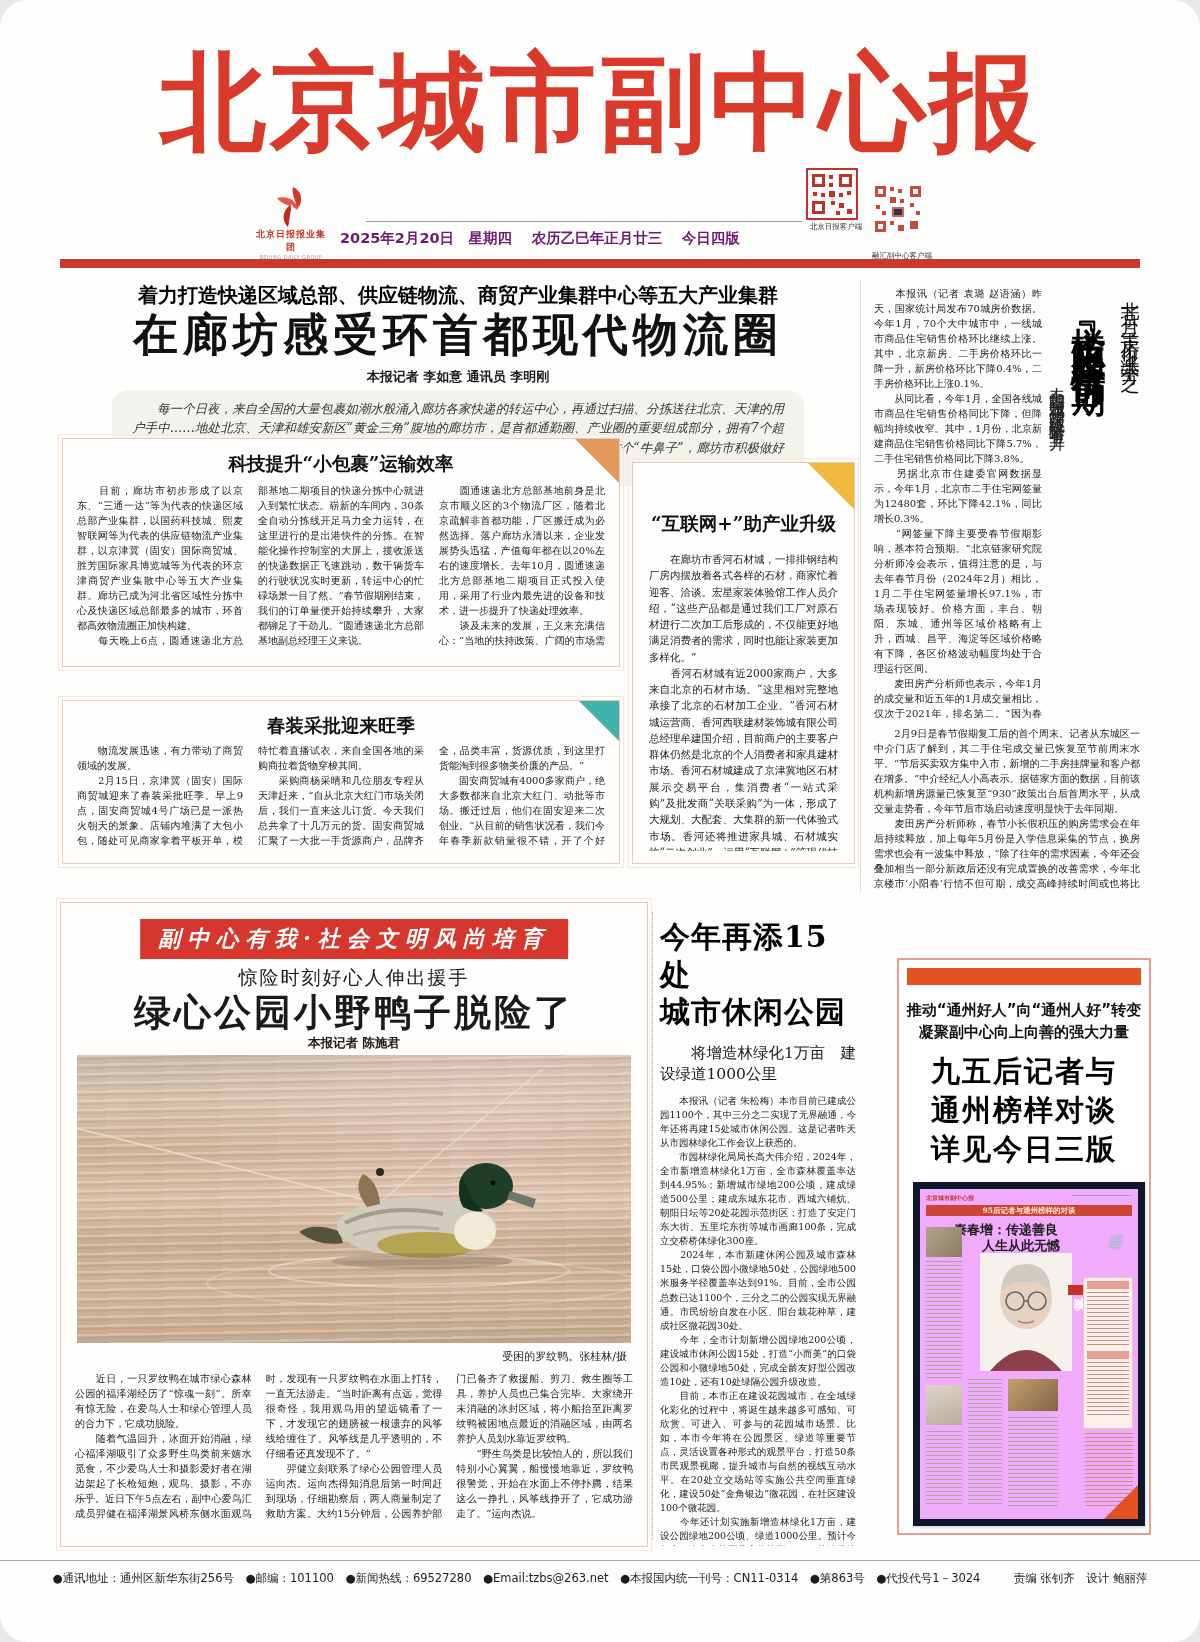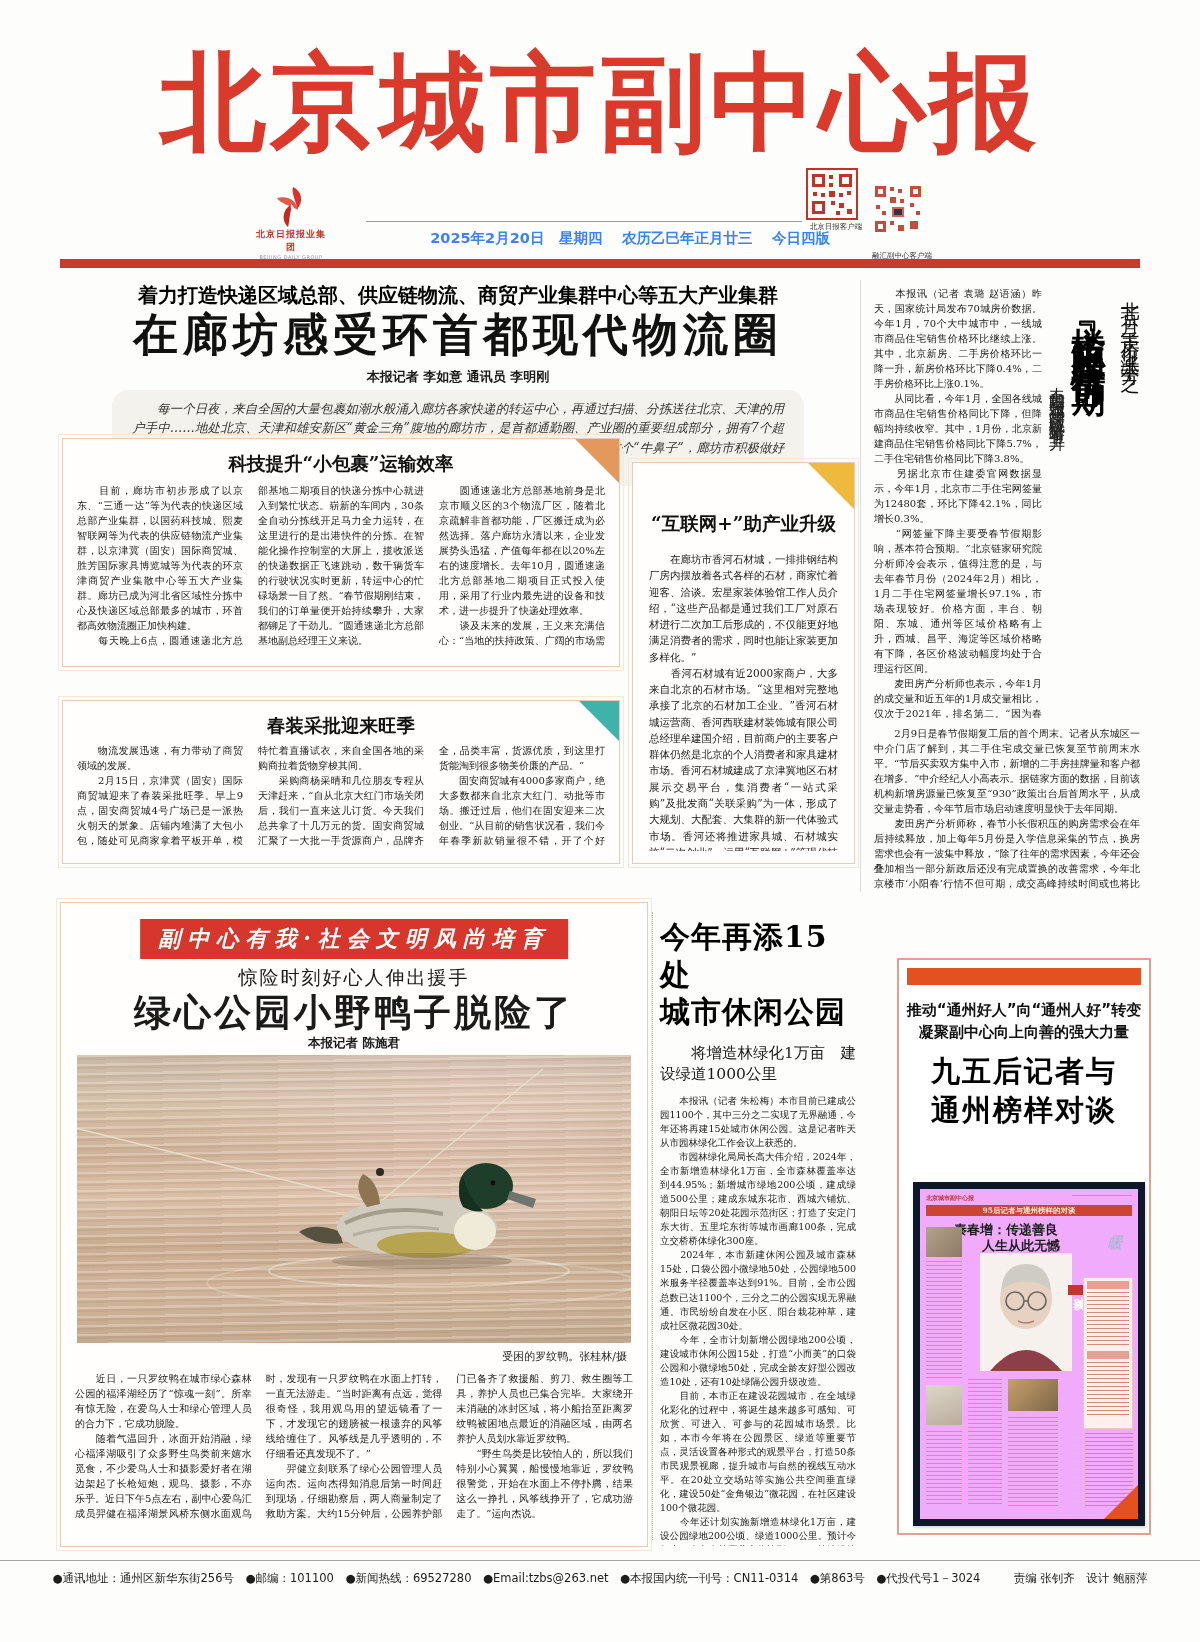--- a/index.html
+++ b/index.html
@@ -1,29 +1,29 @@
 <!DOCTYPE html>
 <html><head>
 <meta charset="utf-8">
 <style>
   html,body{margin:0;padding:0;background:#e8e8e8;}
   .page{position:relative;width:1200px;height:1642px;margin:0 auto;background:#fdfdfb;
-        font-family:"DejaVu Serif","Liberation Serif",serif;color:#1a1a1a;overflow:hidden;}
+        font-family:"DejaVu Serif","Liberation Serif",serif;color:#1a1a1a;overflow:hidden;border-radius:27px;}
   .abs{position:absolute;}
   .hei{font-family:"DejaVu Sans","Liberation Sans",sans-serif;}
   .ctr{text-align:center;}
   .just{text-align:justify;text-justify:inter-ideograph;}
   .pre{white-space:pre-line;}
   .masthead{left:0;right:0;top:44px;text-align:center;font-size:106px;font-weight:900;
             color:#d93a2b;letter-spacing:4px;line-height:1.1;}
   .logo-wrap{left:252px;top:186px;width:78px;text-align:center;}
   .logo-name{font-size:9px;font-weight:bold;color:#c8352a;letter-spacing:1px;}
   .logo-en{font-size:5px;color:#999;letter-spacing:.5px;}
   .toprule{left:366px;top:221px;width:436px;border-top:1.5px solid #9a9a9a;}
-  .dateline{left:340px;top:229px;width:490px;text-align:right;font-size:14.5px;font-weight:bold;color:#3b82f6;}
+  .dateline{left:340px;top:229px;width:490px;text-align:left;font-size:14.5px;font-weight:bold;color:#701a75;}
   .qrlabel{font-size:7.5px;color:#333;text-align:center;width:60px;}
   .redbar{left:60px;top:259px;width:1080px;height:9px;background:#c93a2b;}
   .kicker{left:60px;top:282px;width:796px;text-align:center;font-size:20px;font-weight:bold;color:#000;}
   .headline1{left:60px;top:305px;width:796px;text-align:center;font-size:45px;font-weight:900;letter-spacing:5px;color:#111;}
   .byline1{left:60px;top:368px;width:796px;text-align:center;font-size:13px;font-weight:bold;}
   .leadbox{left:112px;top:390px;width:652px;background:#f3f2ec;border-radius:16px;
            padding:9px 20px;font-size:12.5px;line-height:1.55;font-style:italic;color:#333;}
   .artbox{border:1px solid #e9cbbb;outline:1px solid #f6e7dd;outline-offset:3px;background:#fffefd;}
   .corner{position:absolute;top:0;right:0;width:0;height:0;border-style:solid;}
   .boxtitle{position:absolute;left:0;right:0;top:12px;text-align:center;font-size:18.5px;font-weight:bold;color:#111;}
@@ -223,20 +223,21 @@
 　　目前，本市正在建设花园城市，在全域绿化彩化的过程中，将诞生越来越多可感知、可欣赏、可进入、可参与的花园城市场景。比如，本市今年将在公园景区、绿道等重要节点，灵活设置各种形式的观景平台，打造50条市民观景视廊，提升城市与自然的视线互动水平。在20处立交场站等实施公共空间垂直绿化，建设50处“金角银边”微花园，在社区建设100个微花园。
 　　今年还计划实施新增造林绿化1万亩，建设公园绿地200公顷、绿道1000公里。预计今年底，全市森林覆盖率将达到45%，林地绿地年碳汇量达到1000万吨。此外，还将完成森林健康经营70万亩，实施栎类自然经营2.5万亩，完成林分结构10万亩，持续提升生态系统功能质量。</div>
   </div>
 
   <div class="abs promo" style="left:897px;top:958px;width:250px;height:573px;">
     <div class="promo-bar"></div>
     <div class="abs ctr promo-kicker hei" style="left:0;right:0;top:40px;">推动“通州好人”向“通州人好”转变</div>
     <div class="abs ctr promo-kicker hei" style="left:0;right:0;top:62px;">凝聚副中心向上向善的强大力量</div>
     <div class="abs ctr promo-big hei" style="left:0;right:0;top:92px;">九五后记者与</div>
     <div class="abs ctr promo-big hei" style="left:0;right:0;top:131px;">通州榜样对谈</div>
+    <div class="abs ctr promo-big hei" style="left:0;right:0;top:170px;">详见今日三版</div>
 
     <div class="abs thumb" style="left:14px;top:222px;width:218px;height:330px;">
       <div class="abs" style="left:6px;top:5px;font-size:6px;color:#c0392b;font-weight:bold;">北京城市副中心报</div>
       <div class="abs tlines" style="right:6px;top:6px;width:60px;height:4px;"></div>
       <div class="abs ctr" style="left:6px;right:6px;top:16px;height:11px;background:#cc4433;color:#ffe9d8;font-size:7.5px;line-height:11px;font-weight:bold;">95后记者与通州榜样的对谈</div>
       <div class="abs hei" style="left:34px;top:32px;font-size:13px;font-weight:900;color:#1c1c1c;">秦春增：传递善良</div>
       <div class="abs hei" style="left:62px;top:48px;font-size:13px;font-weight:900;color:#1c1c1c;">人生从此无憾</div>
       <div class="abs vtext" style="right:14px;top:34px;font-size:15px;color:#9db8cc;opacity:.75;font-style:italic;">暖居</div>
 
       <div class="abs" style="left:6px;top:38px;width:36px;height:30px;background:linear-gradient(135deg,#b4a28c,#8d7a66);"></div>

